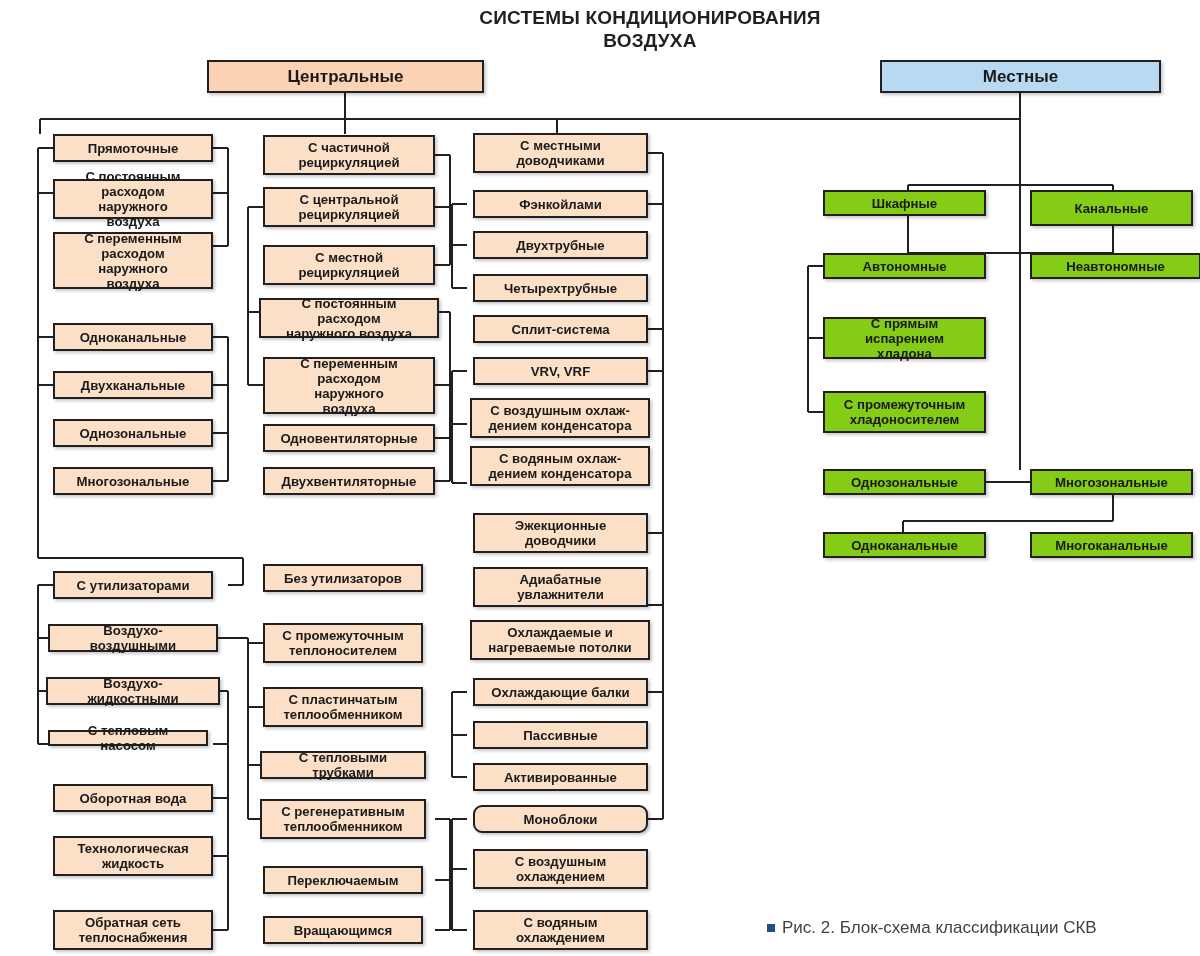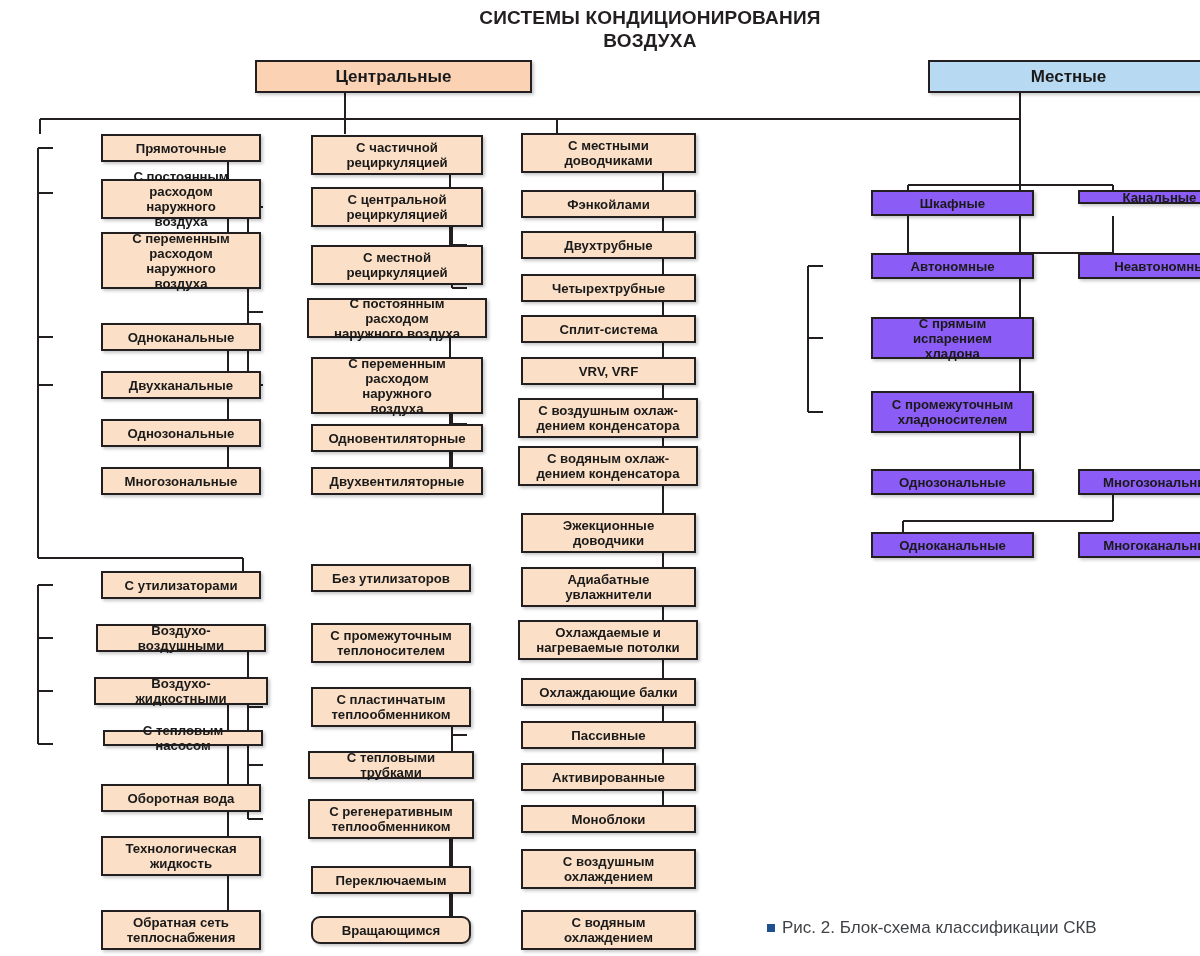--- a/index.html
+++ b/index.html
@@ -6,23 +6,23 @@
   body{width:1200px;height:956px;position:relative;overflow:hidden;
        font-family:"Liberation Sans","DejaVu Sans",sans-serif;}
   #canvas{position:absolute;left:0;top:0;width:1200px;height:956px;}
 
   .title{position:absolute;text-align:center;font-weight:bold;color:#231f20;
          font-size:19px;line-height:23px;letter-spacing:.2px;}
 
   .box{position:absolute;box-sizing:border-box;border:2px solid #231f20;
        display:flex;align-items:center;justify-content:center;text-align:center;
        font-size:13.2px;line-height:15px;color:#1a1a1a;font-weight:600;
-       padding:1px 16px;box-shadow:2px 2px 3px rgba(0,0,0,.22);margin-left:48px;}
+       padding:1px 16px;box-shadow:2px 2px 3px rgba(0,0,0,.22);}
   .peach{background:#fbdfc6;}
-  .blue{background:#8b5cf6;}
+  .blue{background:#84cc16;}
   .head{font-size:17px;font-weight:700;border-width:2px;}
   .head.peach{background:#fbd2b4;}
   .head.blue{background:#b8d9f2;}
 
   svg.lines{position:absolute;left:0;top:0;width:1200px;height:956px;
             pointer-events:none;}
   svg.lines path,svg.lines line{stroke:#231f20;stroke-width:2;fill:none;}
 
   .caption{position:absolute;font-size:17px;color:#3f4246;white-space:nowrap;
            display:flex;align-items:center;gap:7px;font-weight:400;}
@@ -204,49 +204,49 @@
 дением конденсатора</div>
   <div class="box peach" style="left:473px;top:513px;width:175px;height:40px;white-space:pre-line;">Эжекционные
 доводчики</div>
   <div class="box peach" style="left:473px;top:567px;width:175px;height:40px;white-space:pre-line;">Адиабатные
 увлажнители</div>
   <div class="box peach" style="left:470px;top:620px;width:180px;height:40px;white-space:pre-line;">Охлаждаемые и
 нагреваемые потолки</div>
   <div class="box peach" style="left:473px;top:678px;width:175px;height:28px;">Охлаждающие балки</div>
   <div class="box peach" style="left:473px;top:721px;width:175px;height:28px;">Пассивные</div>
   <div class="box peach" style="left:473px;top:763px;width:175px;height:28px;">Активированные</div>
-  <div class="box peach" style="left:473px;top:805px;width:175px;height:28px;">Моноблоки</div>
+  <div class="box peach" style="left:473px;top:805px;width:175px;height:28px;border-radius:9px;">Моноблоки</div>
   <div class="box peach" style="left:473px;top:849px;width:175px;height:40px;white-space:pre-line;">С воздушным
 охлаждением</div>
   <div class="box peach" style="left:473px;top:910px;width:175px;height:40px;white-space:pre-line;">С водяным
 охлаждением</div>
 
   <div class="box peach" style="left:53px;top:571px;width:160px;height:28px;">С утилизаторами</div>
   <div class="box peach" style="left:48px;top:624px;width:170px;height:28px;">Воздухо-воздушными</div>
   <div class="box peach" style="left:46px;top:677px;width:174px;height:28px;">Воздухо-жидкостными</div>
-  <div class="box peach" style="left:55px;top:730px;width:160px;height:16px;">С тепловым насосом</div>
+  <div class="box peach" style="left:48px;top:730px;width:160px;height:16px;">С тепловым насосом</div>
   <div class="box peach" style="left:53px;top:784px;width:160px;height:28px;">Оборотная вода</div>
   <div class="box peach" style="left:53px;top:836px;width:160px;height:40px;white-space:pre-line;">Технологическая
 жидкость</div>
   <div class="box peach" style="left:53px;top:910px;width:160px;height:40px;white-space:pre-line;">Обратная сеть
 теплоснабжения</div>
 
   <div class="box peach" style="left:263px;top:564px;width:160px;height:28px;">Без утилизаторов</div>
   <div class="box peach" style="left:263px;top:623px;width:160px;height:40px;white-space:pre-line;">С промежуточным
 теплоносителем</div>
   <div class="box peach" style="left:263px;top:687px;width:160px;height:40px;white-space:pre-line;">С пластинчатым
 теплообменником</div>
   <div class="box peach" style="left:260px;top:751px;width:166px;height:28px;">С тепловыми трубками</div>
   <div class="box peach" style="left:260px;top:799px;width:166px;height:40px;white-space:pre-line;">С  регенеративным
 теплообменником</div>
   <div class="box peach" style="left:263px;top:866px;width:160px;height:28px;">Переключаемым</div>
-  <div class="box peach" style="left:263px;top:916px;width:160px;height:28px;border-radius:9px;">Вращающимся</div>
+  <div class="box peach" style="left:263px;top:916px;width:160px;height:28px;">Вращающимся</div>
 
   <div class="box blue" style="left:823px;top:190px;width:163px;height:26px;">Шкафные</div>
-  <div class="box blue" style="left:1030px;top:190px;width:163px;height:14px;">Канальные</div>
+  <div class="box blue" style="left:1030px;top:190px;width:163px;height:36px;">Канальные</div>
   <div class="box blue" style="left:823px;top:253px;width:163px;height:26px;">Автономные</div>
   <div class="box blue" style="left:1030px;top:253px;width:171px;height:26px;">Неавтономные</div>
   <div class="box blue" style="left:823px;top:317px;width:163px;height:42px;white-space:pre-line;">С прямым испарением
 хладона</div>
   <div class="box blue" style="left:823px;top:391px;width:163px;height:42px;white-space:pre-line;">С промежуточным
 хладоносителем</div>
   <div class="box blue" style="left:823px;top:469px;width:163px;height:26px;">Однозональные</div>
   <div class="box blue" style="left:1030px;top:469px;width:163px;height:26px;">Многозональные</div>
   <div class="box blue" style="left:823px;top:532px;width:163px;height:26px;">Одноканальные</div>
   <div class="box blue" style="left:1030px;top:532px;width:163px;height:26px;">Многоканальные</div>

